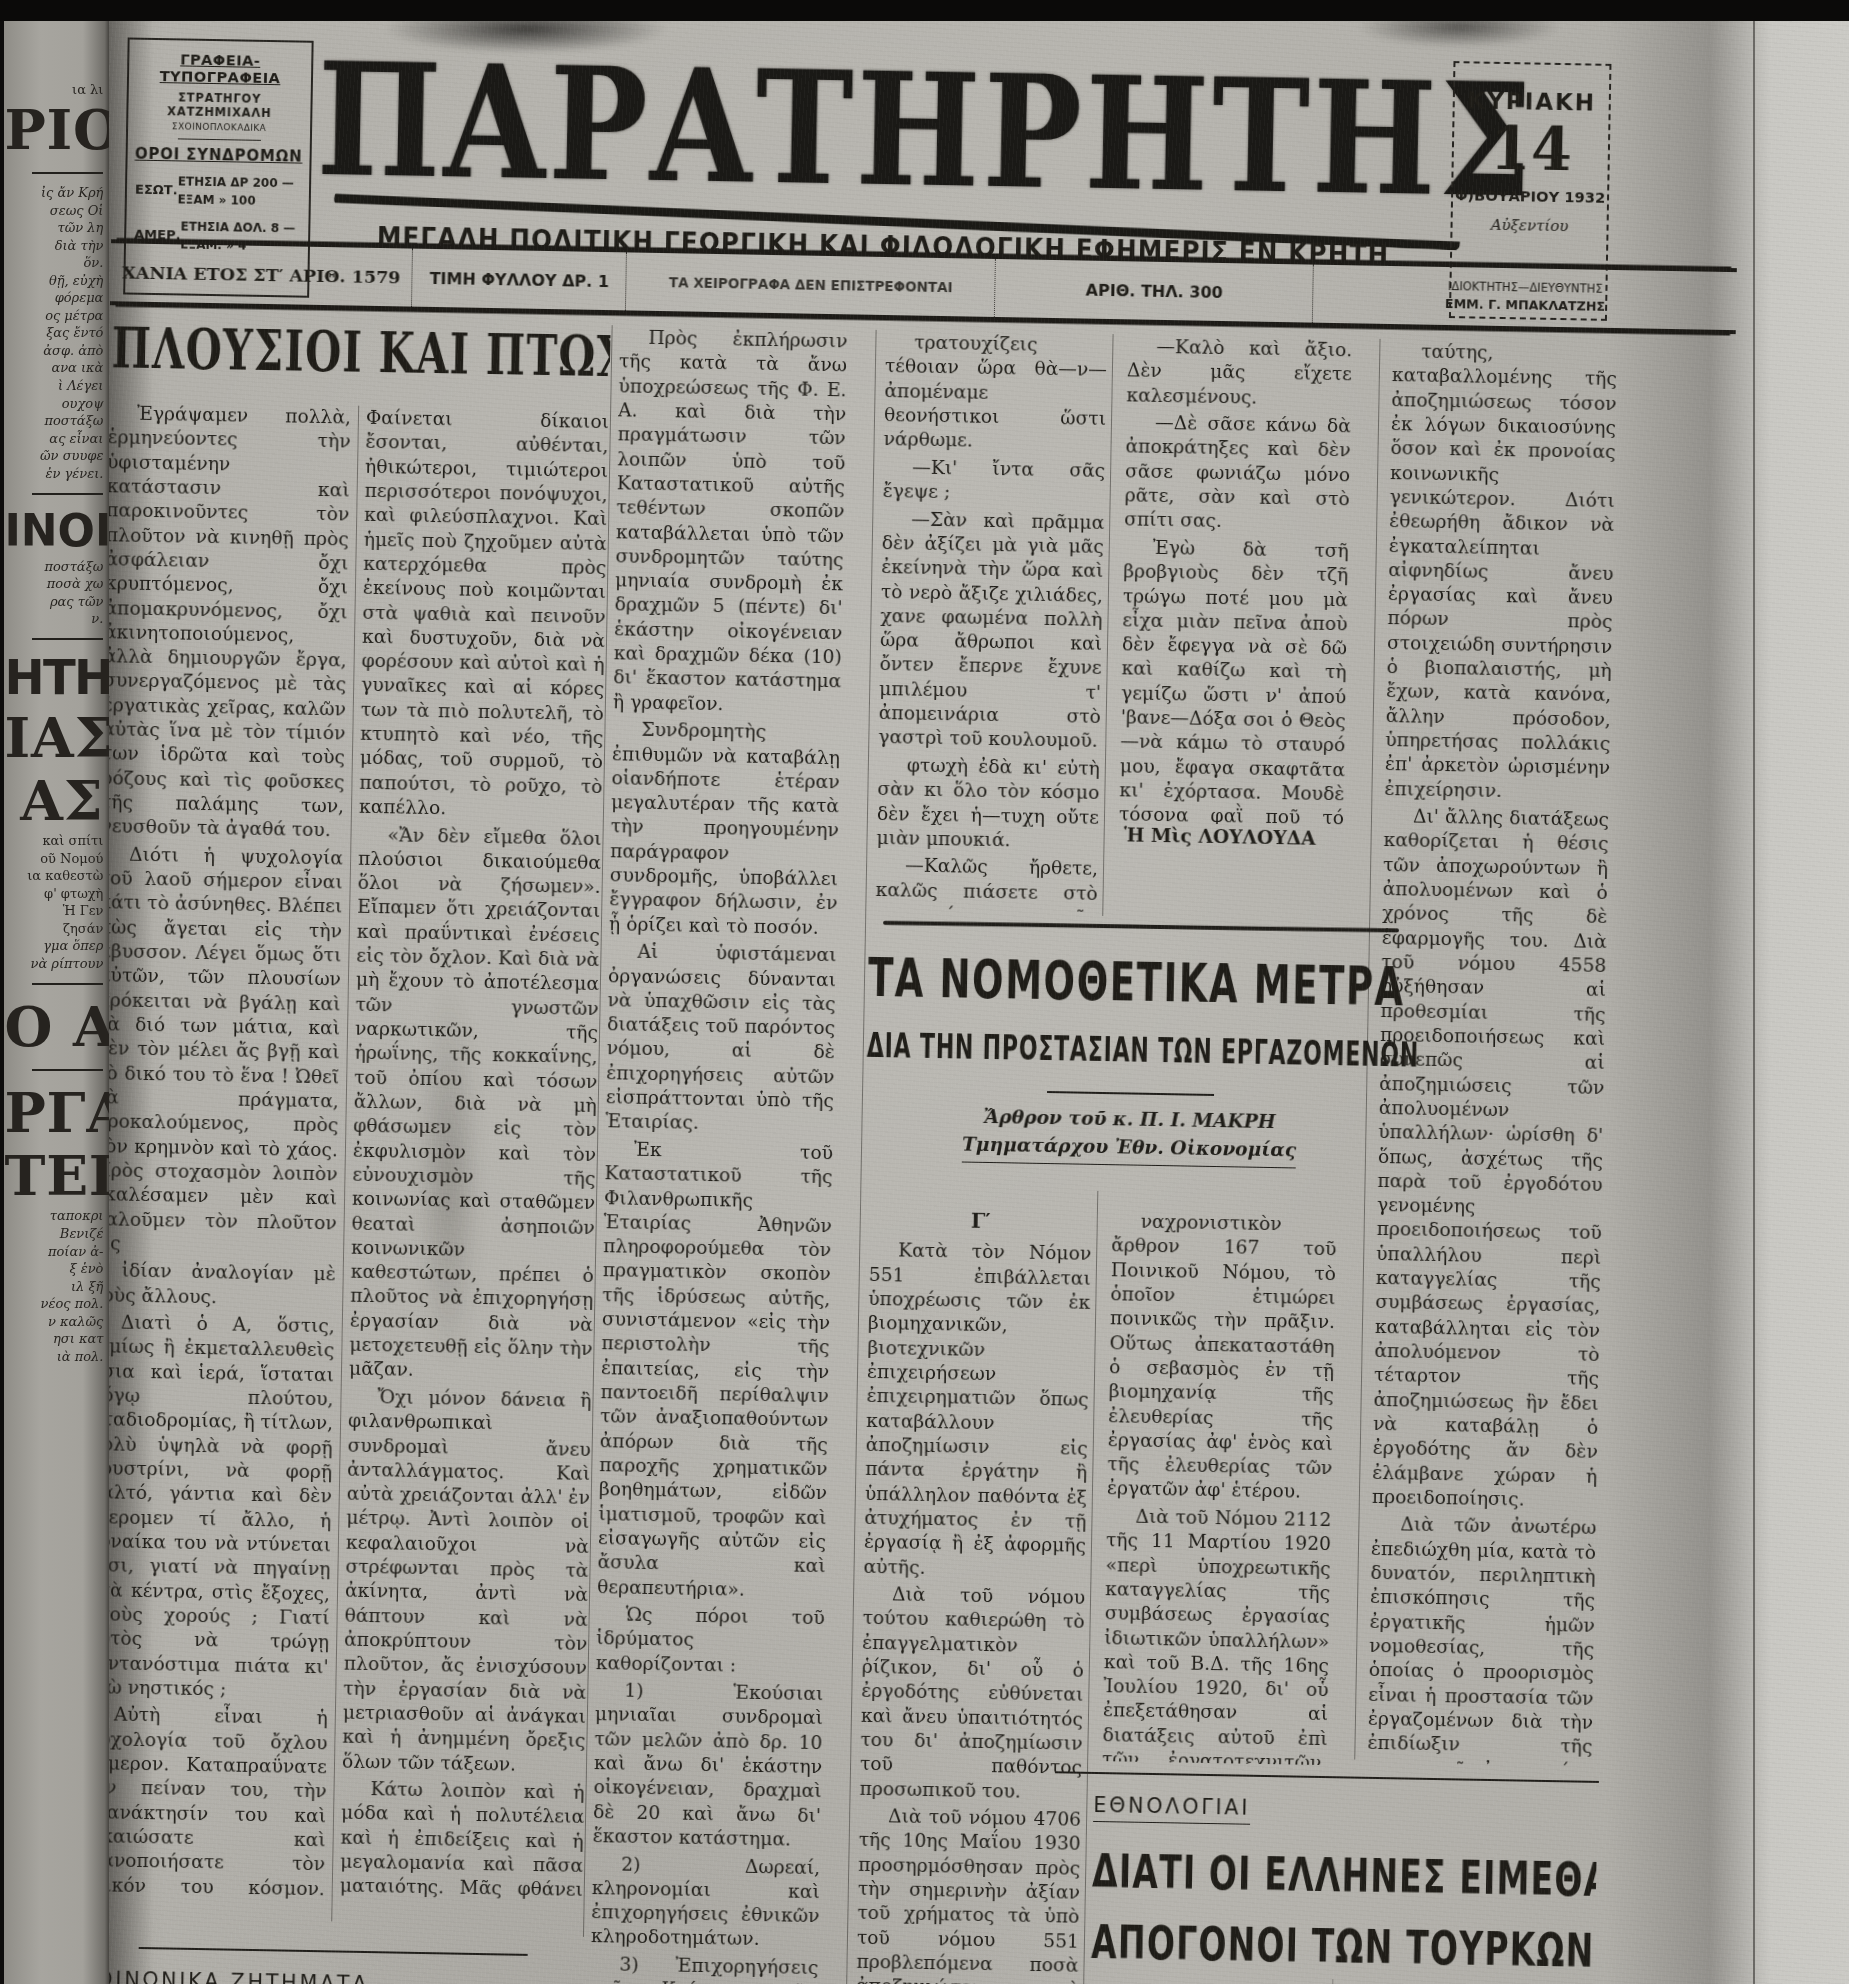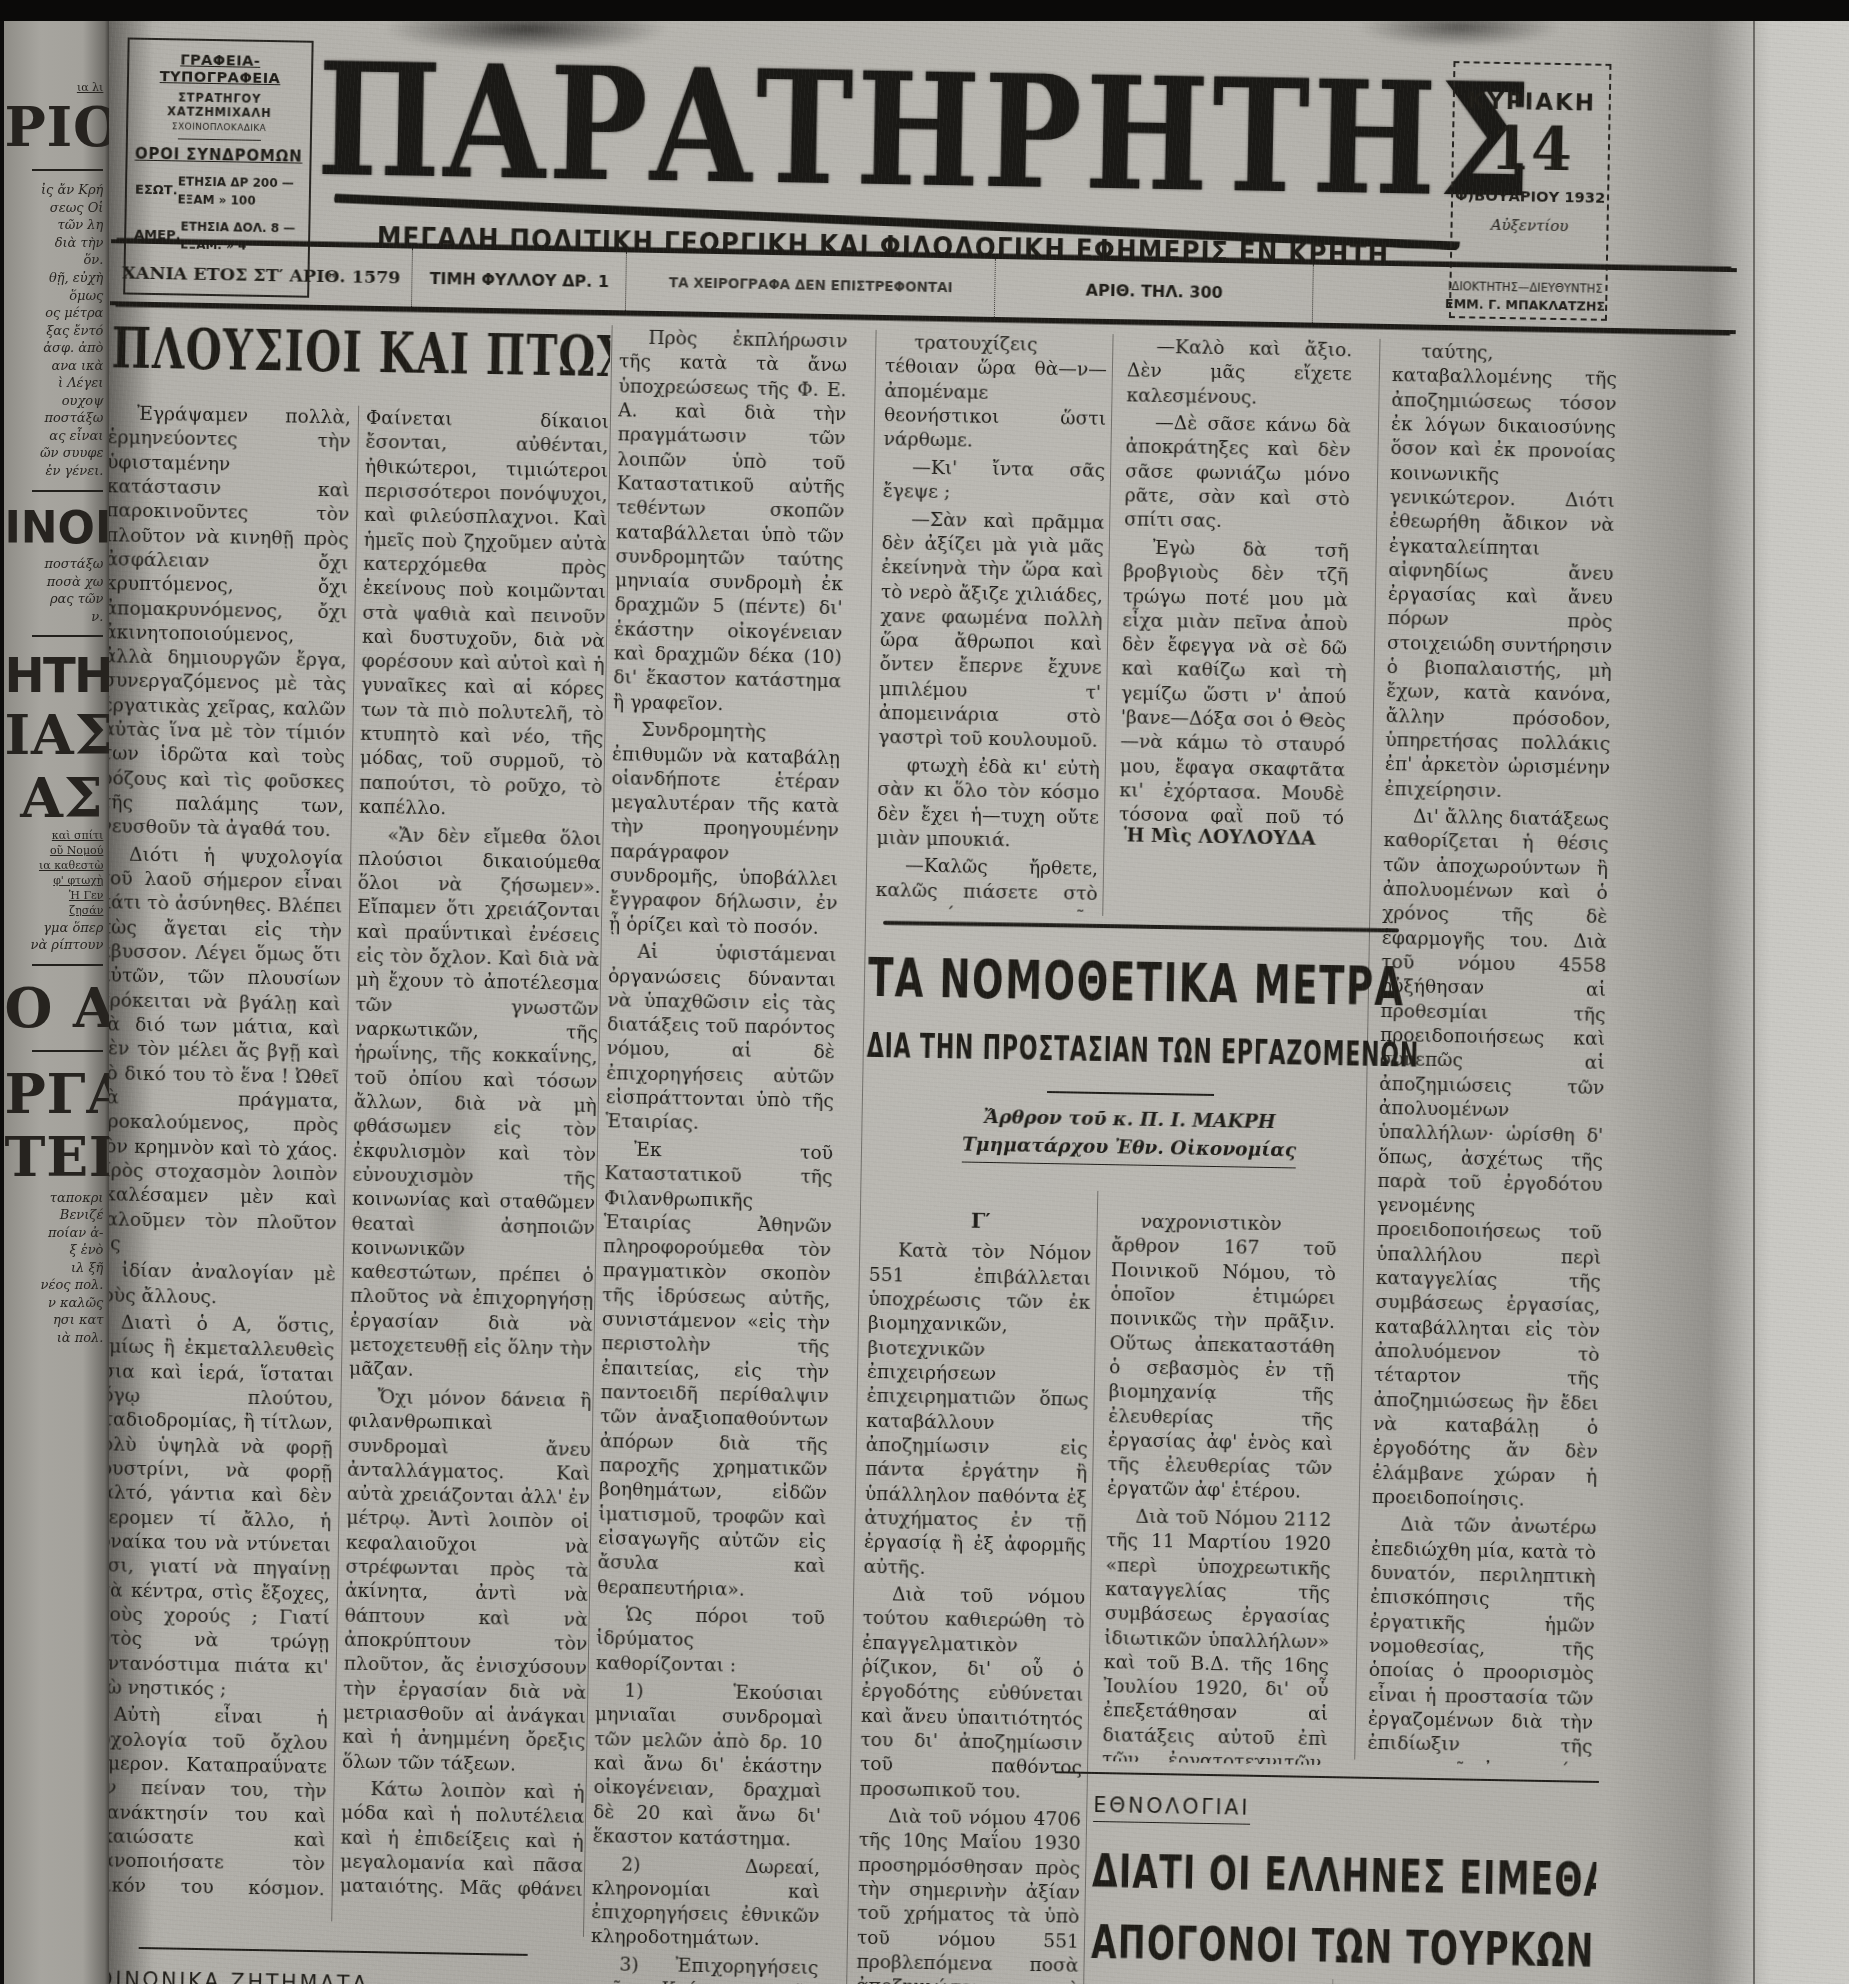--- a/index.html
+++ b/index.html
@@ -11,21 +11,21 @@
   
   .left-strip{
     position:absolute;left:4px;top:20.6px;width:105px;height:2623px;
     background:linear-gradient(to right,#8f8d87,#a7a59f 35%,#a3a19b 75%,#6f6d68 96%,#45433f);
     overflow:hidden;color:#26231f;
   }
   .frag-wrap{position:absolute;right:5.6px;top:60px;width:99px;text-align:right;
     filter:blur(0.2px);}
   .frag{line-height:1.35;white-space:nowrap;}
   .f-sm{font-size:13px;font-style:italic;}
-  .f-xs{font-size:11px;text-decoration:underline;}
+  .f-xs{font-size:13px;}
   .f-xl{font-size:55px;font-weight:bold;line-height:1.15;letter-spacing:0.8px;}
   .f-lg{font-size:44px;font-weight:bold;font-family:"DejaVu Sans",sans-serif;line-height:1.2;margin-top:8px;}
   .f-cond{font-size:48px;font-weight:bold;font-family:"DejaVu Sans",sans-serif;line-height:1.15;letter-spacing:-1.6px;}
   .f-rule{border-top:2.4px solid #22201c;width:71px;margin:10.3px 0 10.3px auto;height:0;}
   
   .page{
     position:absolute;left:109px;top:20.6px;width:1740px;height:2623px;overflow:hidden;
     background:
       radial-gradient(ellipse 1032px 1270px at 42% 28%, rgba(255,255,252,.10), rgba(0,0,0,0) 70%),
       radial-gradient(ellipse 794px 1032px at 30% 85%, rgba(30,28,24,.10), rgba(0,0,0,0) 75%),
@@ -121,21 +121,21 @@
 
   <div class="frag f-xs">ια λι</div>
       <div class="frag f-xl">ΡΙΟΥ</div>
       <div class="frag f-rule"></div>
       <div class="frag f-sm">ἰς ἄν Κρή</div>
       <div class="frag f-sm">σεως Οἱ</div>
       <div class="frag f-sm">τῶν λη</div>
       <div class="frag f-sm">διὰ τὴν</div>
       <div class="frag f-sm">ὅν.</div>
       <div class="frag f-sm">θῇ, εὐχὴ</div>
-      <div class="frag f-sm">ὅμως</div>
+      <div class="frag f-sm">φόρεμα</div>
       <div class="frag f-sm">ος μέτρα</div>
       <div class="frag f-sm">ξας ἔντό</div>
       <div class="frag f-sm">ἀσφ. ἀπὸ</div>
       <div class="frag f-sm">ανα ικὰ</div>
       <div class="frag f-sm">ὶ Λέγει</div>
       <div class="frag f-sm">ουχοψ</div>
       <div class="frag f-sm">ποστάξω</div>
       <div class="frag f-sm">ας εἶναι</div>
       <div class="frag f-sm">ῶν συυφε</div>
       <div class="frag f-sm">ἐν γένει.</div>

